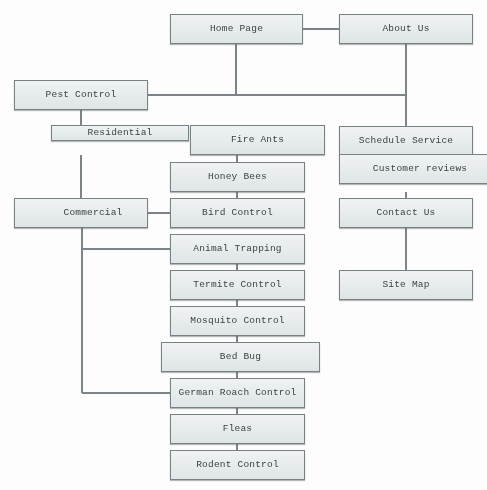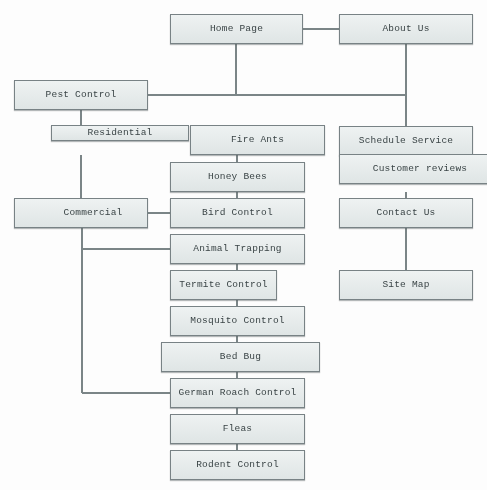--- a/index.html
+++ b/index.html
@@ -131,21 +131,21 @@
       </div>
       <div class="node" style="left: 170px; top: 162px; width: 135px; height: 30px;">
         <span class="node-label">Honey Bees</span>
       </div>
       <div class="node" style="left: 170px; top: 234px; width: 135px; height: 30px;">
         <span class="node-label">Animal Trapping</span>
       </div>
       <div class="node" style="left: 170px; top: 198px; width: 135px; height: 30px;">
         <span class="node-label">Bird Control</span>
       </div>
-      <div class="node" style="left: 170px; top: 270px; width: 107px; height: 30px;">
+      <div class="node" style="left: 170px; top: 270px; width: 135px; height: 30px;">
         <span class="node-label">Termite Control</span>
       </div>
       <div class="node" style="left: 170px; top: 306px; width: 135px; height: 30px;">
         <span class="node-label">Mosquito Control</span>
       </div>
       <div class="node" style="left: 161px; top: 342px; width: 159px; height: 30px;">
         <span class="node-label">Bed Bug</span>
       </div>
       <div class="node" style="left: 170px; top: 378px; width: 135px; height: 30px;">
         <span class="node-label">German Roach Control</span>

